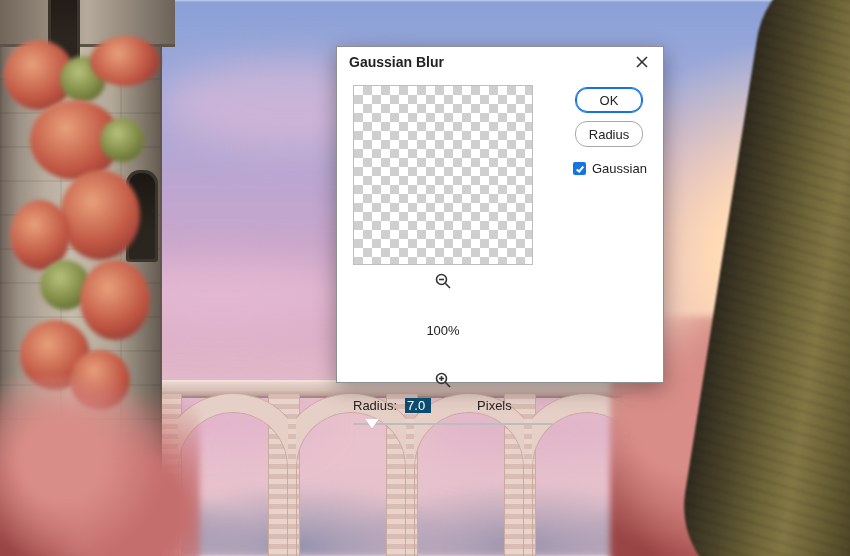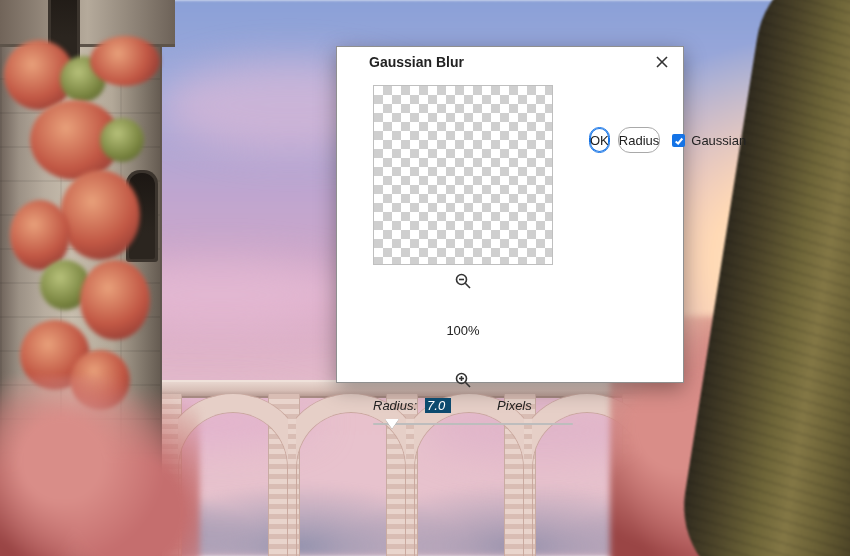--- a/index.html
+++ b/index.html
@@ -87,47 +87,47 @@
     border-left:1px solid #c9aba2;border-right:1px solid #c9aba2;
   }
   .arch{position:absolute;top:394px;width:110px;height:170px;overflow:hidden;}
   .arch::before{content:"";position:absolute;left:-18px;right:-18px;top:0;height:200px;border:18px solid #e6cfc7;border-bottom:none;border-radius:80px 80px 0 0;
     background:transparent;
     box-shadow:inset 0 0 0 1px #caa99f, 0 0 0 1px #caa99f;
     filter:blur(.3px);
   }
 
   
-  .dialog{position:absolute;left:336px;top:46px;width:326px;height:335px;background:#fff;border:1px solid #8f8f8f;box-shadow:0 6px 20px rgba(0,0,0,.35);padding-left:20px;}
+  .dialog{position:absolute;left:336px;top:46px;width:326px;height:335px;background:#fff;border:1px solid #8f8f8f;box-shadow:0 6px 20px rgba(0,0,0,.35);}
   .titlebar{display:flex;align-items:center;justify-content:space-between;height:30px;padding:0 8px 0 12px;}
   .titlebar b{font-size:14px;font-weight:600;}
   .close{width:26px;height:26px;display:flex;align-items:center;justify-content:center;cursor:pointer;}
   .close svg{width:12px;height:12px;stroke:#333;stroke-width:1.6;}
   .body{position:relative;padding:8px 16px 14px 16px;}
   .preview{position:relative;width:178px;height:178px;border:1px solid #bfbfbf;margin-left:0;
     background:
       linear-gradient(45deg,#cfcfcf 25%,transparent 25%,transparent 75%,#cfcfcf 75%),
       linear-gradient(45deg,#cfcfcf 25%,#fff 25%,#fff 75%,#cfcfcf 75%);
     background-size:18px 18px;
     background-position:0 0,9px 9px;
   }
   .zoomrow{display:flex;align-items:center;justify-content:center;gap:34px;margin:8px 0 10px 0;width:180px;flex-direction:column;}
   .zoomrow .pct{min-width:44px;text-align:center;}
   .mag{width:16px;height:16px;cursor:pointer;display:inline-flex;}
-  .radrow{display:flex;align-items:center;gap:8px;font-size:13px;font-style:italic;}
+  .radrow{display:flex;align-items:center;gap:8px;font-size:13px;}
   .radlabel{}
   .radval{display:inline-block;min-width:22px;background:#0c4a6e;color:#fff;padding:0 2px;}
   .radunit{margin-left:38px;}
   .track{position:relative;margin:6px 0 0 0;width:200px;height:18px;cursor:pointer;}
   .track .line{position:absolute;left:0;right:0;top:4px;height:2px;background:#bdbdbd;border-radius:2px;}
   .track .thumb{position:absolute;top:0;width:0;height:0;left:12px;
     border-left:7px solid transparent;border-right:7px solid transparent;border-top:10px solid #fff;
     filter:drop-shadow(0 0 0.6px #555);
   }
-  .side{position:absolute;right:14px;top:40px;width:80px;display:flex;flex-direction:row;gap:8px;align-items:center;margin-top:40px;}
+  .side{position:absolute;right:14px;top:40px;width:80px;display:flex;flex-direction:column;gap:8px;align-items:center;}
   .btn{width:66px;height:24px;border:1px solid #a9a9a9;border-radius:12px;background:#fff;display:flex;align-items:center;justify-content:center;cursor:pointer;font-size:13px;}
   .btn.primary{border-color:#1473e6;box-shadow:0 0 0 1px #1473e6 inset;}
   .chk{display:flex;align-items:center;gap:6px;margin-top:6px;cursor:pointer; align-self:flex-start; margin-left:4px;}
   .chk .box{width:13px;height:13px;border-radius:2px;background:#1473e6;display:flex;align-items:center;justify-content:center;}
   .chk .box svg{width:10px;height:10px;stroke:#fff;stroke-width:2.4;fill:none;}
 </style>
 </head>
 <body>
 
 <div class="canvas">

